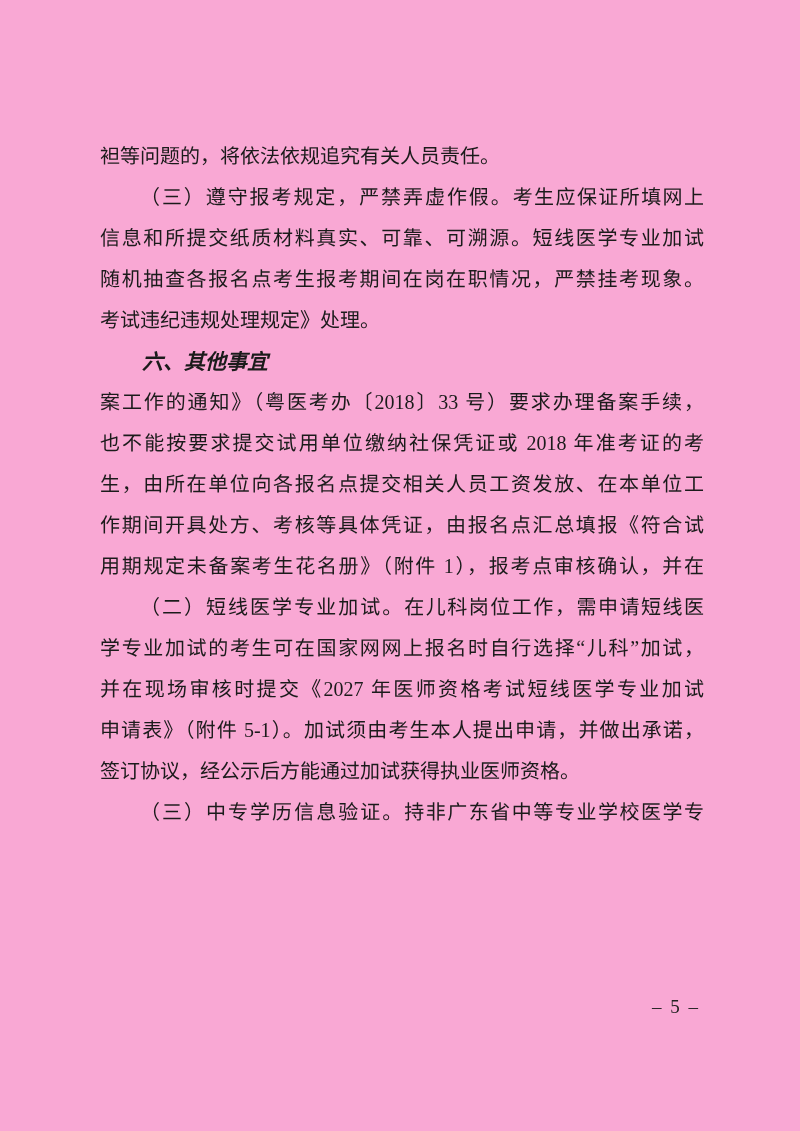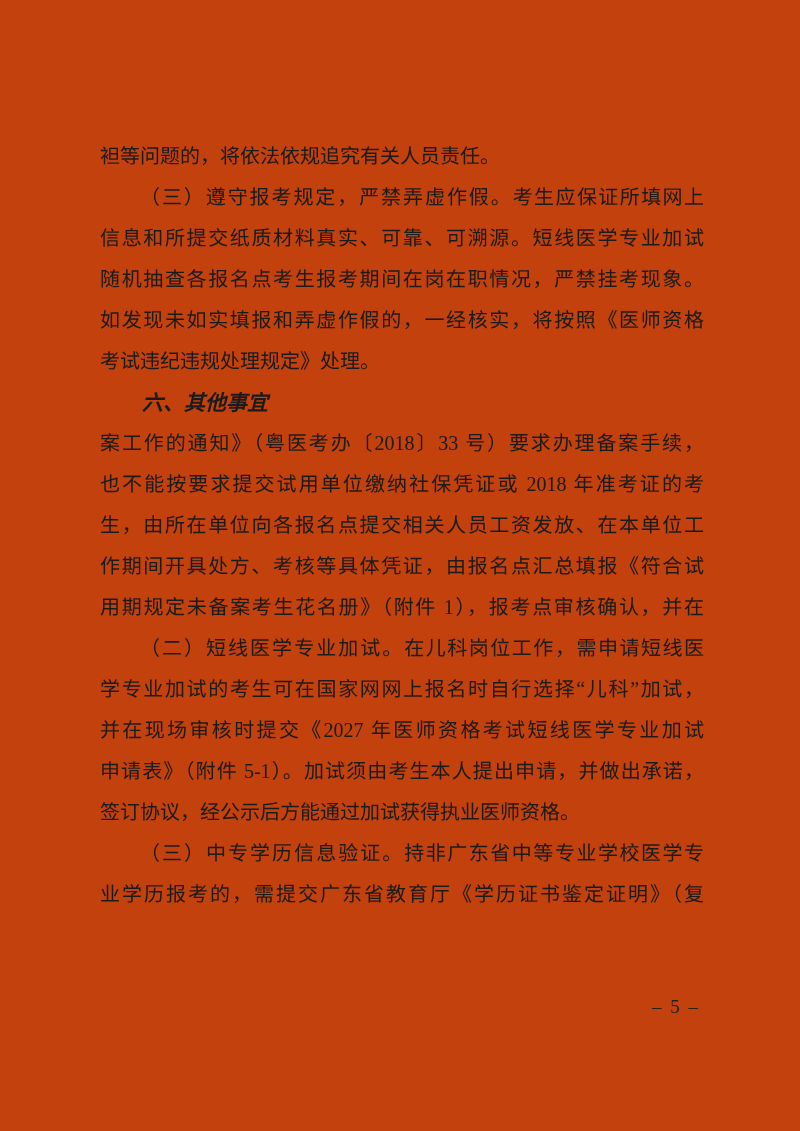--- a/index.html
+++ b/index.html
@@ -7,21 +7,21 @@
   body {
     position: relative;
     background: #ffffff;
     font-family: "Liberation Serif", "DejaVu Serif", serif;
     color: #1b1b1b;
     overflow: hidden;
   }
   .page {
     position: absolute;
     inset: 0;
-    background: #c2410c;
+    background: #f9a8d4;
   }
   .doc-text {
     position: absolute;
     left: 100px;
     top: 136px;
     width: 604px;
   }
   .line {
     display: block;
     height: 41px;
@@ -64,21 +64,20 @@
   <div class="doc-text">
 
     <p class="line">袒等问题的，将依法依规追究有关人员责任。</p>
 
     <p class="line indent fill"><span class="runin">（三）遵守报考规定，严禁弄虚作假。</span><span>考生应保证所填网上</span></p>
 
     <p class="line fill">信息和所提交纸质材料真实、可靠、可溯源。短线医学专业加试</p>
 
     <p class="line fill">随机抽查各报名点考生报考期间在岗在职情况，严禁挂考现象。</p>
 
-    <p class="line fill">如发现未如实填报和弄虚作假的，一经核实，将按照《医师资格</p>
 
     <p class="line">考试违纪违规处理规定》处理。</p>
 
     <p class="line heading indent">六、其他事宜</p>
 
 
     <p class="line fill">案工作的通知》（粤医考办〔2018〕33 号）要求办理备案手续，</p>
 
     <p class="line fill">也不能按要求提交试用单位缴纳社保凭证或 2018 年准考证的考</p>
 
@@ -94,19 +93,18 @@
     <p class="line fill">学专业加试的考生可在国家网网上报名时自行选择“儿科”加试，</p>
 
     <p class="line fill">并在现场审核时提交《2027 年医师资格考试短线医学专业加试</p>
 
     <p class="line fill">申请表》（附件 5-1）。加试须由考生本人提出申请，并做出承诺，</p>
 
     <p class="line">签订协议，经公示后方能通过加试获得执业医师资格。</p>
 
     <p class="line indent fill"><span class="runin">（三）中专学历信息验证。</span><span>持非广东省中等专业学校医学专</span></p>
 
-    <p class="line fill">业学历报考的，需提交广东省教育厅《学历证书鉴定证明》（复</p>
 
   </div>
 
   <div class="page-footer">– 5 –</div>
 
 </div>
 
 </body></html>

